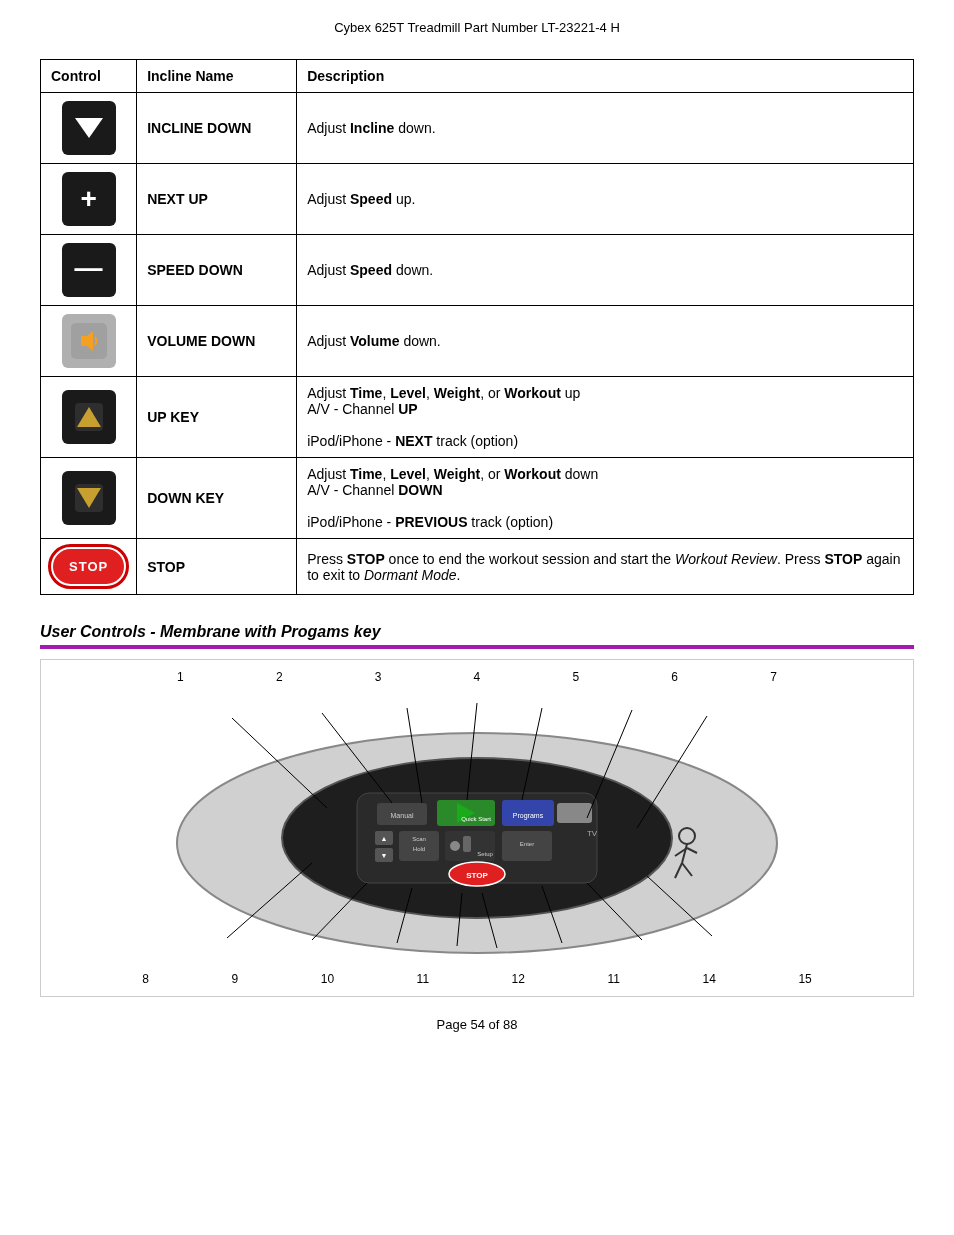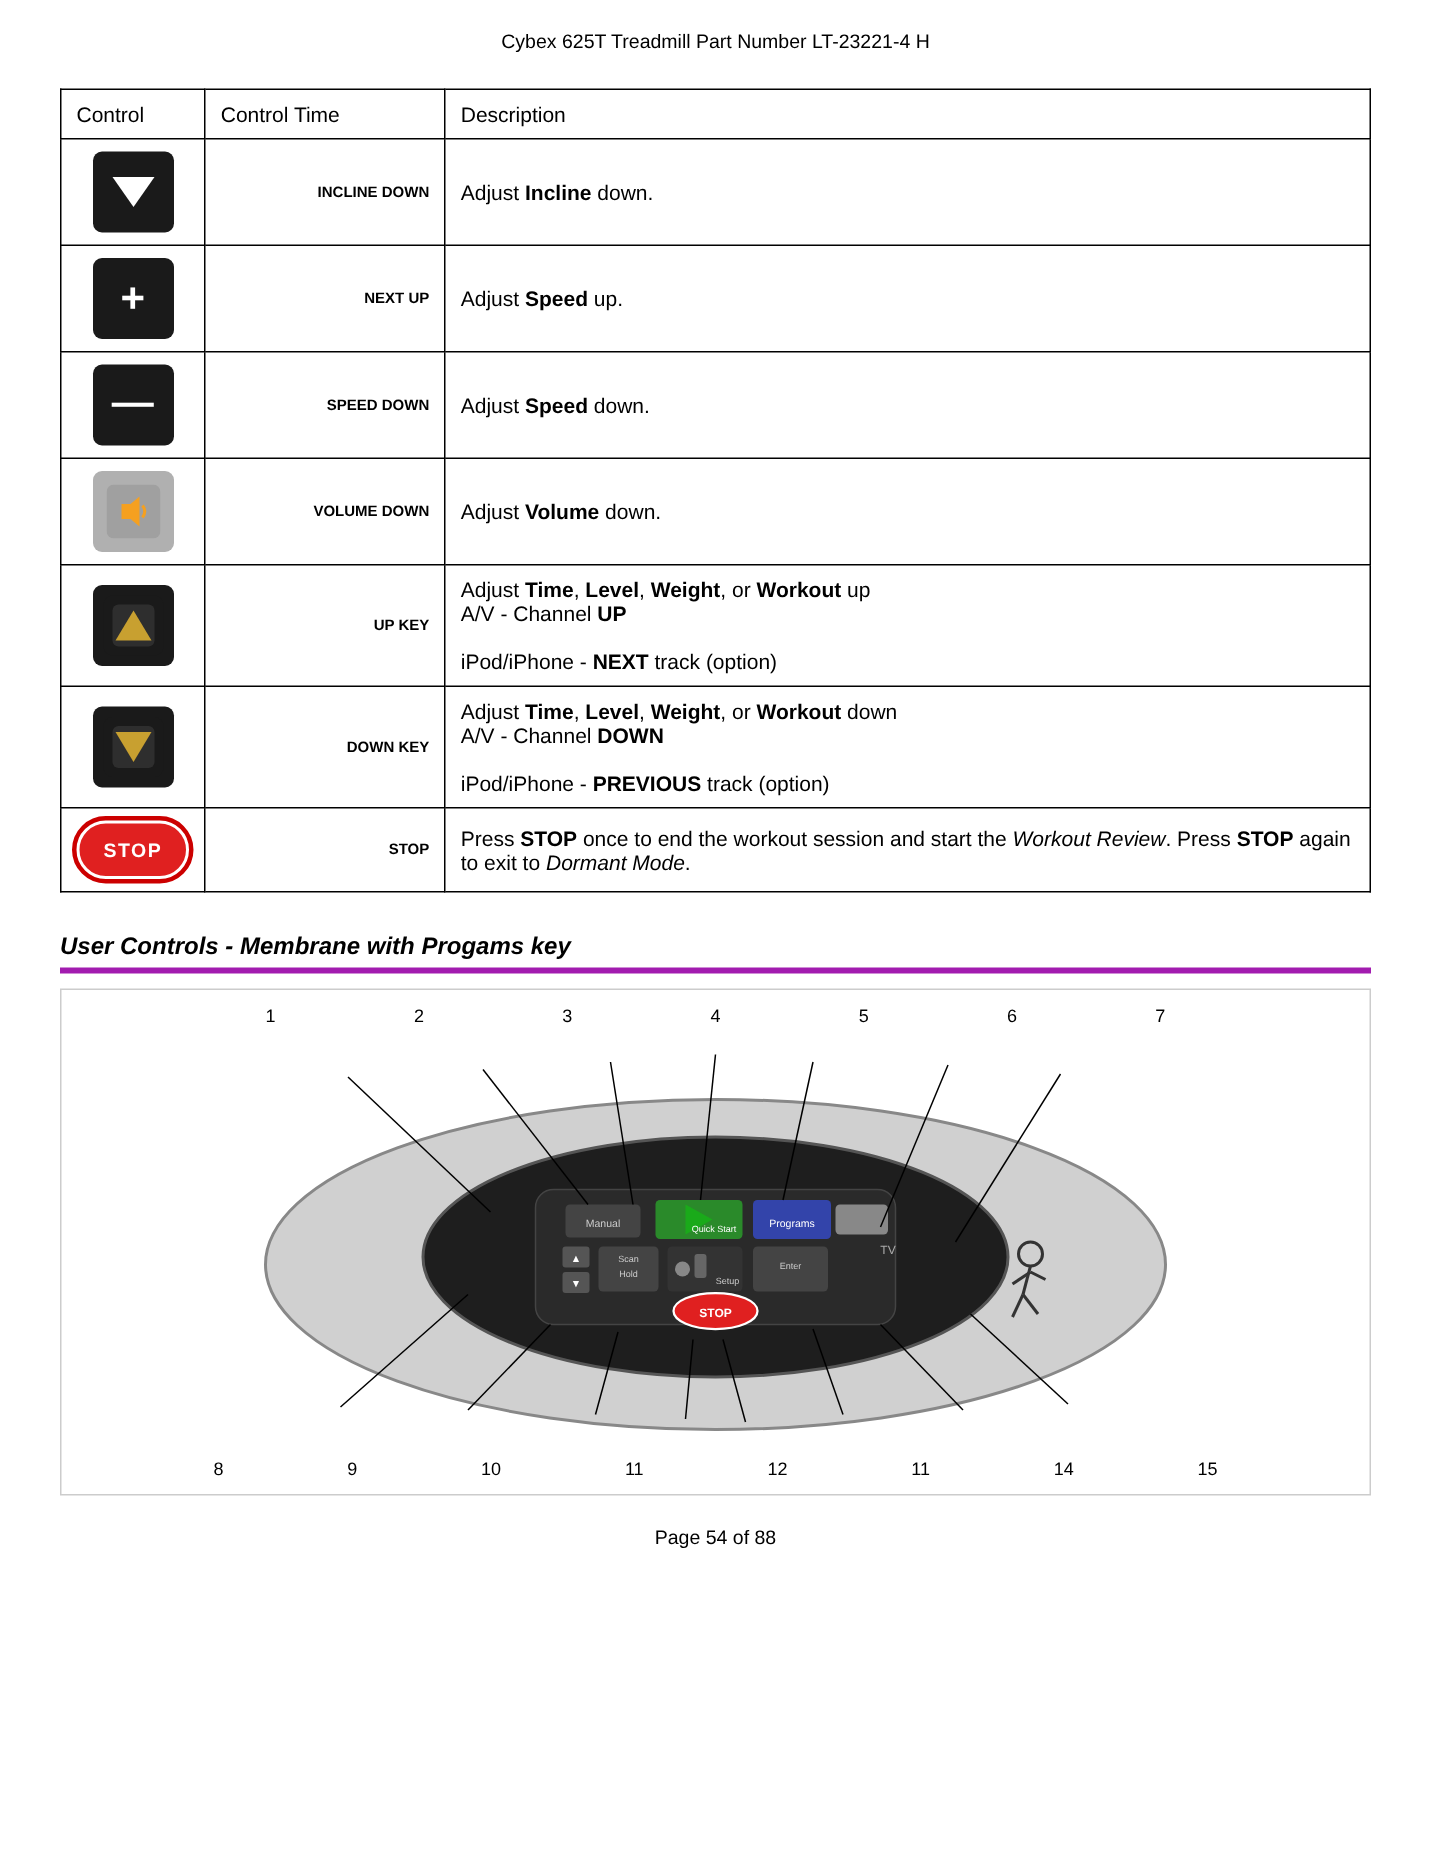--- a/index.html
+++ b/index.html
@@ -22,34 +22,33 @@
       border-collapse: collapse;
       margin-bottom: 28px;
     }
     table.controls-table th,
     table.controls-table td {
       border: 1px solid #000;
       padding: 8px 10px;
       vertical-align: middle;
     }
     table.controls-table th {
-      font-weight: normal;
+      font-weight: bold;
       background: #fff;
       text-align: left;
       font-size: 14px;
     }
     table.controls-table td.control-col {
       text-align: center;
       width: 90px;
     }
     table.controls-table td.name-col {
       font-weight: bold;
       width: 160px;
-      font-size: 10px;
-      text-align: right;
+      font-size: 14px;
     }
     table.controls-table td.desc-col {
       font-size: 14px;
     }
 
     
     .icon-box {
       display: inline-flex;
       align-items: center;
       justify-content: center;
@@ -115,21 +114,21 @@
 <body>
 
 <div class="page-header">
   <span>Cybex 625T Treadmill Part Number LT-23221-4 H</span>
 </div>
 
 <table class="controls-table">
   <thead>
     <tr>
       <th>Control</th>
-      <th>Control Time</th>
+      <th>Incline Name</th>
       <th>Description</th>
     </tr>
   </thead>
   <tbody>
 
     <tr>
       <td class="control-col">
         <div class="icon-box">
           <div class="triangle-down"></div>
         </div>

